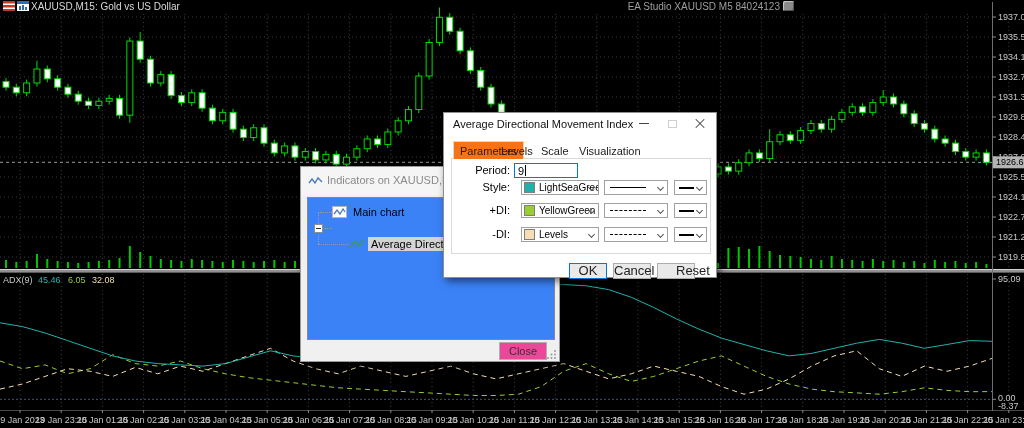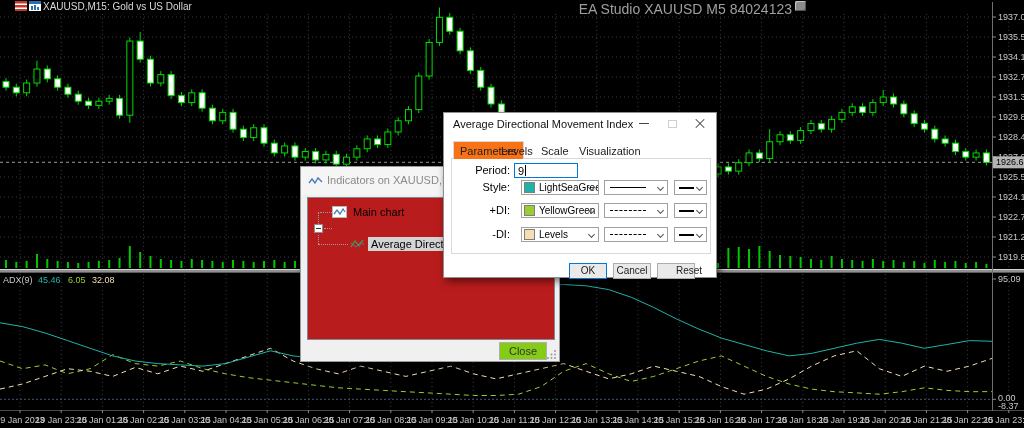--- a/index.html
+++ b/index.html
@@ -4,51 +4,51 @@
 <style>
   * { margin:0; padding:0; box-sizing:border-box; }
   html,body { background:#222; }
   #screen {
     position:relative; width:1024px; height:428px; background:#000;
     font-family:"Liberation Sans", sans-serif; overflow:hidden;
   }
   #chart-svg { position:absolute; left:0; top:0; z-index:1; }
 
   
-  #top-strip { position:absolute; left:12px; top:0; width:820px; height:13px; z-index:2; }
+  #top-strip { position:absolute; left:0; top:0; width:820px; height:13px; z-index:2; }
   .strip-title { position:absolute; left:31px; top:1px; font-size:10px; color:#d8d8d8; white-space:nowrap; }
-  .strip-right { position:absolute; right:40px; top:1px; font-size:14px; color:#9f9f9f; white-space:nowrap; }
+  .strip-right { position:absolute; right:40px; top:1px; font-size:10px; color:#9f9f9f; white-space:nowrap; }
   .mini-icon { position:absolute; top:1px; width:12px; height:10px; }
   .ea-icon { position:absolute; right:26px; top:1px; width:11px; height:10px; background:#8a8a8a; border-radius:2px; box-shadow:inset 1px 1px 0 #c5c5c5, inset -1px -1px 0 #555; }
 
   
   .win { position:absolute; background:#fff; border:1px solid #9b9b9b; box-shadow:3px 3px 8px rgba(0,0,0,.55); }
   .caption-btn { position:absolute; top:0; height:21px; width:28px; display:flex; align-items:center; justify-content:center; }
   .glyph-min { width:10px; height:1px; background:#444; }
   .glyph-max { width:9px; height:8px; border:1px solid #cfcfcf; }
   .glyph-x { position:relative; width:10px; height:10px; }
   .glyph-x::before,.glyph-x::after { content:""; position:absolute; left:-1px; top:4px; width:12px; height:1px; background:#444; }
   .glyph-x::before { transform:rotate(45deg); }
   .glyph-x::after { transform:rotate(-45deg); }
 
   
   #ind-win { left:300px; top:166px; width:260px; height:196px; z-index:5; background:#f0f0f0; }
   #ind-title { position:absolute; left:0; top:0; width:100%; height:28px; background:#f5f5f5; }
   #ind-title-text { position:absolute; left:26px; top:7px; font-size:11px; color:#8a8a8a; white-space:nowrap; }
-  #ind-list { position:absolute; left:6px; top:30px; width:248px; height:143px; background:#b91c1c; border:1px solid #828790; overflow:hidden; }
+  #ind-list { position:absolute; left:6px; top:30px; width:248px; height:143px; background:#3b82f6; border:1px solid #828790; overflow:hidden; }
   .tree-row { position:absolute; left:0; height:16px; width:246px; font-size:11px; color:#000; white-space:nowrap; overflow:hidden; }
   .tree-label { position:absolute; top:1px; line-height:14px; padding:0 3px; }
   .tree-sel { background:#d4d4d4; }
   .tline { position:absolute; }
   .tline.v { border-left:1px dotted #9a9a9a; width:0; }
   .tline.h { border-top:1px dotted #9a9a9a; height:0; }
   .expand-box { position:absolute; width:9px; height:9px; background:#fff; border:1px solid #8c8c8c; }
   .expand-box::after { content:""; position:absolute; left:1px; top:3px; width:5px; height:1px; background:#333; }
   .tree-icon { position:absolute; width:15px; height:12px; }
-  #ind-close { position:absolute; left:198px; top:175px; width:48px; height:18px; background:#84cc16; border:1px solid #b0b0b0; font-size:11px; color:#333; text-align:center; line-height:16px; }
+  #ind-close { position:absolute; left:198px; top:175px; width:48px; height:18px; background:#ec4899; border:1px solid #b0b0b0; font-size:11px; color:#333; text-align:center; line-height:16px; }
   #ind-grip { position:absolute; right:2px; bottom:2px; width:10px; height:10px; }
 
   
   #adx-dlg { left:443px; top:112px; width:274px; height:166px; z-index:6; background:#fff; border:1px solid #8f8f8f; }
   #dlg-title { position:absolute; left:0; top:0; width:100%; height:22px; background:#fff; }
   #dlg-title-text { position:absolute; left:9px; top:5px; font-size:11px; color:#111; white-space:nowrap; }
   #dlg-min { left:186px; } #dlg-max { left:214px; } #dlg-close { left:242px; }
   #tab-strip { position:absolute; left:7px; top:28px; width:260px; height:18px; border-bottom:1px solid #d9d9d9; }
   .tab { position:absolute; top:2px; height:17px; font-size:11px; color:#222; padding:2px 6px 0 6px; white-space:nowrap; }
   .tab.active { top:0; height:19px; background:#f97316; border:1px solid #d9d9d9; border-bottom:none; padding-top:3px; }
@@ -58,21 +58,21 @@
   .caret { width:1px; height:11px; background:#000; margin-left:1px; }
   .combo { position:absolute; height:15px; background:#fff; border:1px solid #a0a0a0; display:flex; align-items:center; }
   .combo .chev { position:absolute; right:4px; top:4px; width:5px; height:5px; border-right:1px solid #555; border-bottom:1px solid #555; transform:rotate(45deg); }
   .swatch { width:11px; height:11px; border:1px solid #7e7e7e; margin-left:2px; flex:none; }
   .combo-text { font-size:10px; color:#000; margin-left:4px; white-space:nowrap; overflow:hidden; }
   .line-sample { margin-left:5px; width:36px; border-top:1px solid #000; }
   .width-sample { margin-left:4px; width:15px; border-top:2px solid #000; }
   .c-color { left:77px; width:78px; }
   .c-style { left:160px; width:64px; }
   .c-width { left:230px; width:33px; }
-  .dlg-btn { position:absolute; top:150px; height:16px; background:#e9e9e9; border:1px solid #adadad; font-size:10px; color:#222; text-align:center; line-height:14px; }
+  .dlg-btn { position:absolute; top:150px; height:16px; background:#e9e9e9; border:1px solid #adadad; font-size:13px; color:#222; text-align:center; line-height:14px; }
   #btn-ok { left:125px; width:38px; border:1px solid #0078d7; }
   #btn-cancel { left:169px; width:38px; }
   #btn-reset { left:213px; width:38px;padding-left:18px; }
 </style>
 </head>
 <body>
 
 <div id="screen">
 
   <svg id="chart-svg" width="1024" height="428">

